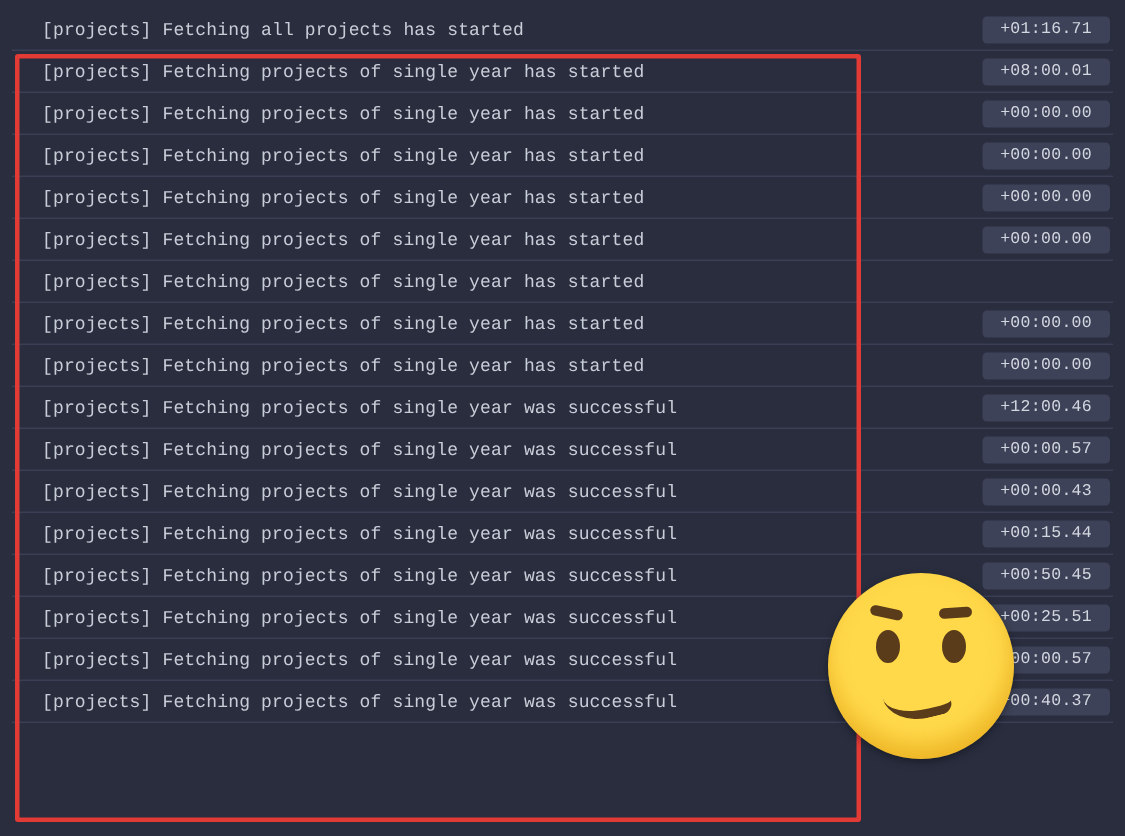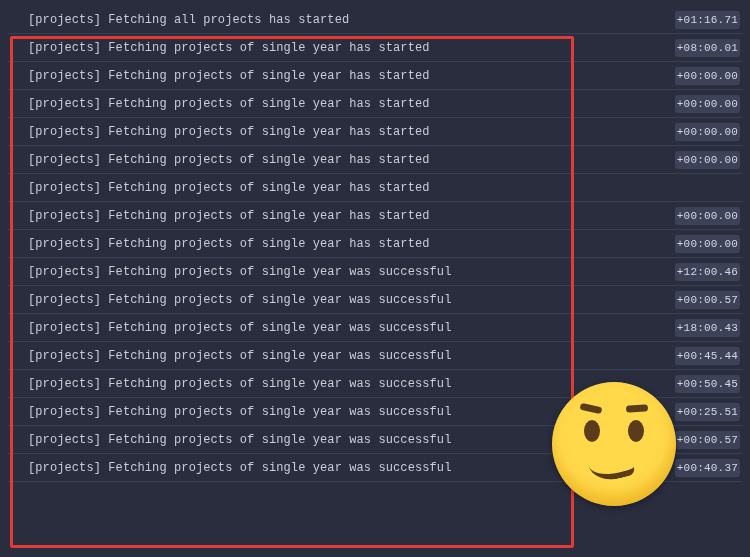--- a/index.html
+++ b/index.html
@@ -30,21 +30,21 @@
   }
   .log-text {
     padding-left: 20px;
     white-space: nowrap;
     letter-spacing: 0.1px;
   }
   .time-pill {
     background: #3d4258;
     color: #d3d7e0;
     font-size: 11px;
-    padding: 3px 2px;
+    padding: 3px 12px;
     border-radius: 3px;
     margin-right: 2px;
     letter-spacing: 0.2px;
     min-width: 62px;
     text-align: right;
   }
   .highlight-box {
     position: absolute;
     border: 3px solid #e23b36;
     border-radius: 2px;
@@ -149,25 +149,25 @@
   <div class="row">
     <span class="log-text">[projects] Fetching projects of single year was successful</span>
     <span class="time-pill">+12:00.46</span>
   </div>
   <div class="row">
     <span class="log-text">[projects] Fetching projects of single year was successful</span>
     <span class="time-pill">+00:00.57</span>
   </div>
   <div class="row">
     <span class="log-text">[projects] Fetching projects of single year was successful</span>
-    <span class="time-pill">+18:00.43</span>
+    <span class="time-pill">+00:00.43</span>
   </div>
   <div class="row">
     <span class="log-text">[projects] Fetching projects of single year was successful</span>
-    <span class="time-pill">+00:45.44</span>
+    <span class="time-pill">+00:15.44</span>
   </div>
   <div class="row">
     <span class="log-text">[projects] Fetching projects of single year was successful</span>
     <span class="time-pill">+00:50.45</span>
   </div>
   <div class="row">
     <span class="log-text">[projects] Fetching projects of single year was successful</span>
     <span class="time-pill">+00:25.51</span>
   </div>
   <div class="row">

